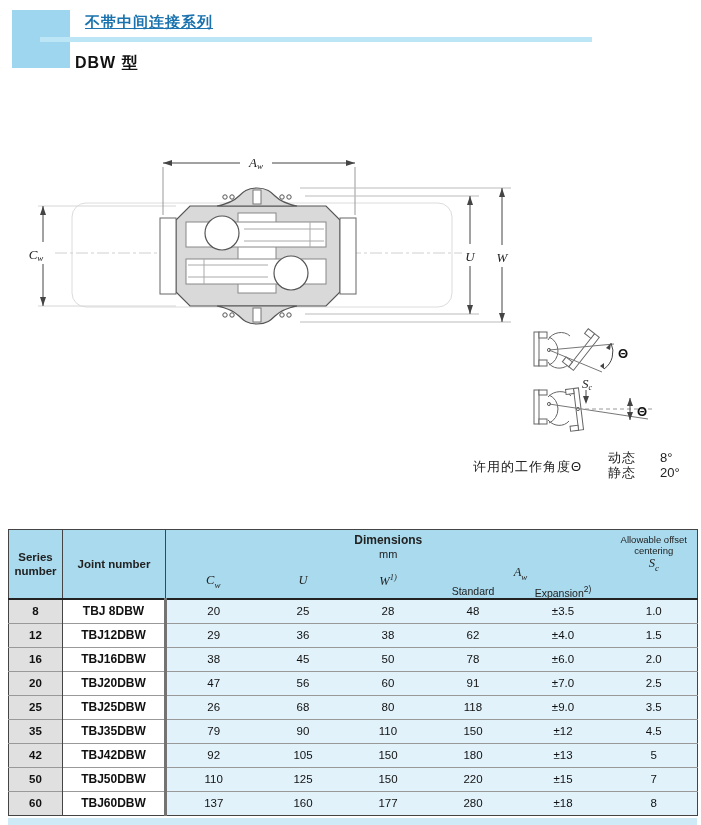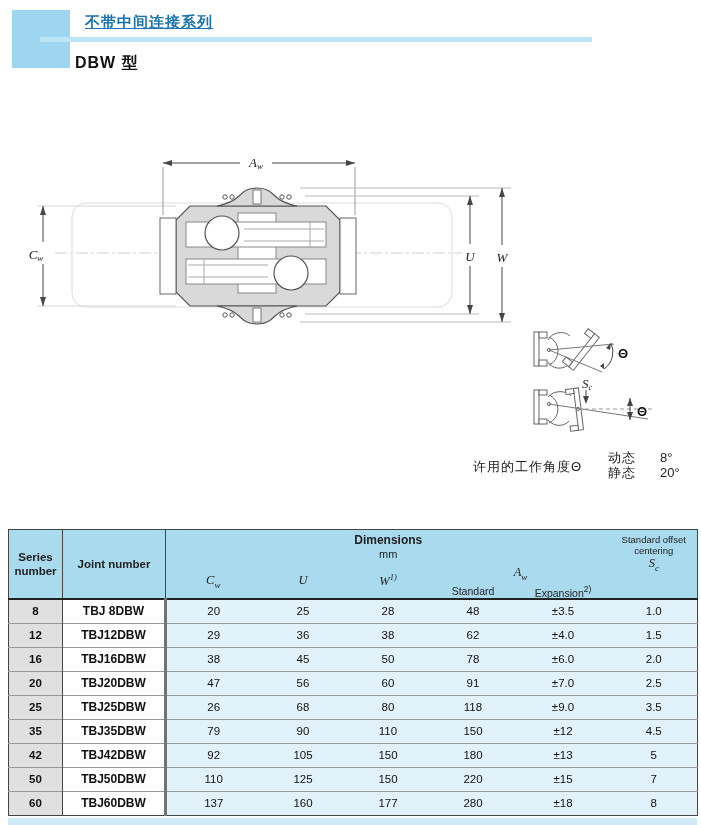--- a/index.html
+++ b/index.html
@@ -223,21 +223,21 @@
       </colgroup>
       <thead>
         <tr>
           <th rowspan="3" class="th-series">Series number</th>
           <th rowspan="3" class="th-joint">Joint number</th>
           <th colspan="5" class="th-dims">
             <div class="dims-title">Dimensions</div>
             <div class="dims-unit">mm</div>
           </th>
           <th rowspan="3" class="th-allow">
-            <div class="allow-text">Standard offset centering</div>
+            <div class="allow-text">Allowable offset centering</div>
             <div class="math"><span>S</span><sub>c</sub></div>
           </th>
         </tr>
         <tr class="subrow1">
           <th rowspan="2" class="math"><span>C</span><sub>w</sub></th>
           <th rowspan="2" class="math">U</th>
           <th rowspan="2" class="math"><span>W</span><sup>1)</sup></th>
           <th colspan="2" class="math"><span>A</span><sub>w</sub></th>
         </tr>
         <tr class="subrow2">

